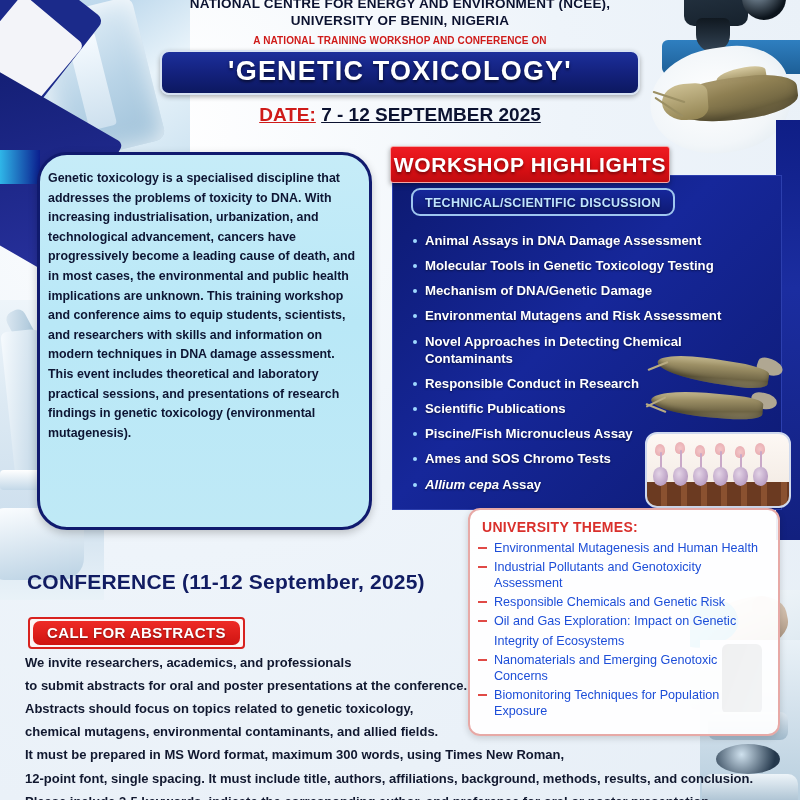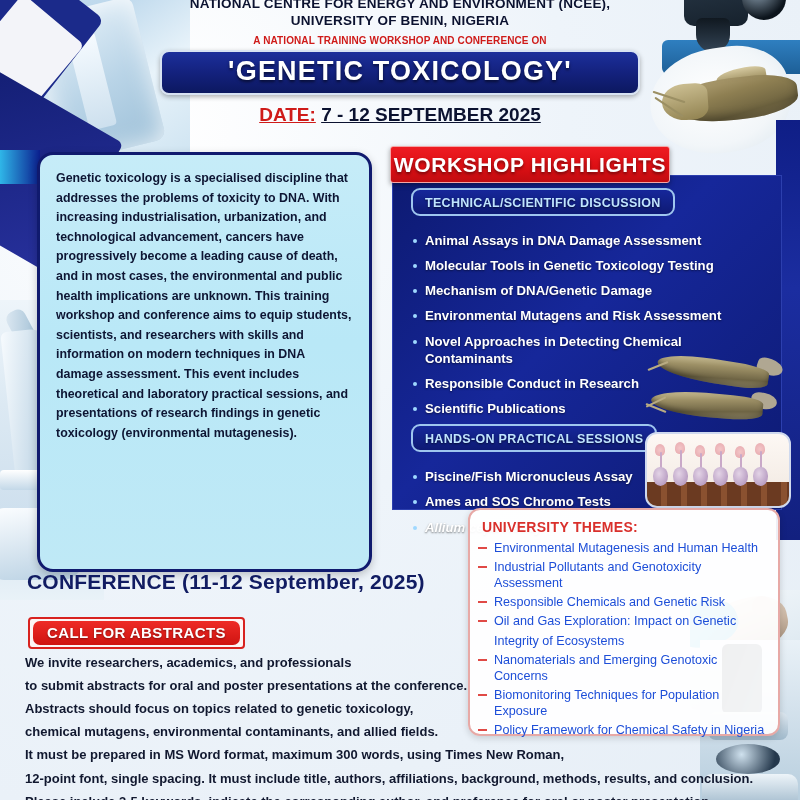--- a/index.html
+++ b/index.html
@@ -202,25 +202,25 @@
     text-shadow:0 2px 3px rgba(0,0,0,.55);
   }
   .date-line{
     margin-top:9px;font-weight:bold;font-size:19px;color:#0b1230;
   }
   .date-line .dk{color:#cf1b19;text-decoration:underline;}
   .date-line .dv{text-decoration:underline;}
 
   
   .intro{
-    position:absolute;left:37px;top:152px;width:335px;height:420px;
+    position:absolute;left:37px;top:152px;width:335px;height:378px;
     background:linear-gradient(180deg,#c6ecf8 0%,#b9e8f7 45%,#bfe9f6 100%);
-    border:3px solid #101a6e;border-radius:16px;
+    border:3px solid #101a6e;border-radius:30px;
     box-shadow:0 3px 8px rgba(0,0,0,.22);
-    padding:14px 16px;box-sizing:border-box;z-index:5;
+    padding:14px 8px;box-sizing:border-box;z-index:5;
   }
   .intro p{
     margin:0;color:#0d1533;font-weight:bold;font-size:12.4px;line-height:1.58;
   }
 
   
   .wh-banner{
     position:absolute;left:390px;top:146px;width:278px;height:35px;z-index:7;
     background:linear-gradient(180deg,#ee1c22 0%,#dd0f14 55%,#c10c10 100%);
     border:1px solid #f4a6a6;border-radius:3px;
@@ -428,23 +428,20 @@
     </div>
     <ul class="wlist">
       <li>Animal Assays in DNA Damage Assessment</li>
       <li>Molecular Tools in Genetic Toxicology Testing</li>
       <li>Mechanism of DNA/Genetic Damage</li>
       <li>Environmental Mutagens and Risk Assessment</li>
       <li>Novel Approaches in Detecting Chemical Contaminants</li>
       <li>Responsible Conduct in Research</li>
       <li>Scientific Publications</li>
     </ul>
-    <div class="pill">
-      <span>HANDS-ON PRACTICAL SESSIONS</span>
-    </div>
     <ul class="wlist">
       <li>Piscine/Fish Micronucleus Assay</li>
       <li>Ames and SOS Chromo Tests</li>
       <li><i>Allium cepa</i><span> Assay</span></li>
     </ul>
   </div>
 
   <div class="fish-art">
     <div class="tailf t1"></div>
       <div class="f f1"></div>
@@ -480,21 +477,20 @@
   <div class="themes">
     <h3>UNIVERSITY THEMES:</h3>
     <ul>
       <li>Environmental Mutagenesis and Human Health</li>
       <li>Industrial Pollutants and Genotoxicity Assessment</li>
       <li>Responsible Chemicals and Genetic Risk</li>
       <li>Oil and Gas Exploration: Impact on Genetic</li>
       <li class="cont">Integrity of Ecosystems</li>
       <li>Nanomaterials and Emerging Genotoxic Concerns</li>
       <li>Biomonitoring Techniques for Population Exposure</li>
-      <li>Policy Framework for Chemical Safety in Nigeria</li>
     </ul>
   </div>
 
   <div class="conf-title">CONFERENCE (11-12 September, 2025)</div>
 
   <div class="cfa">
     <div class="inner">
       <span>CALL FOR ABSTRACTS</span>
     </div>
   </div>

